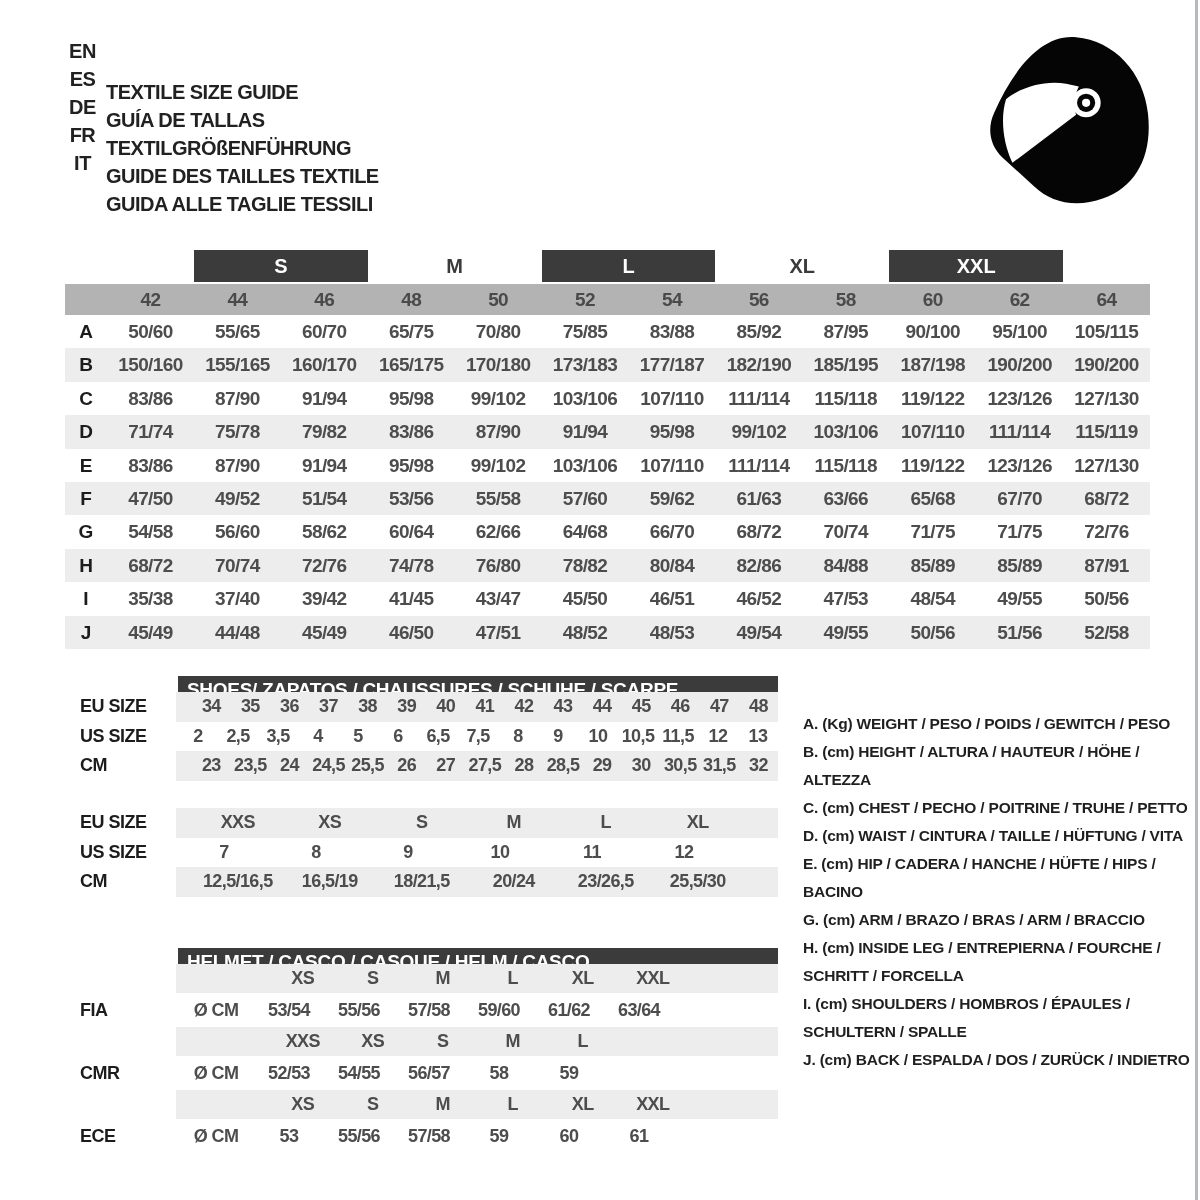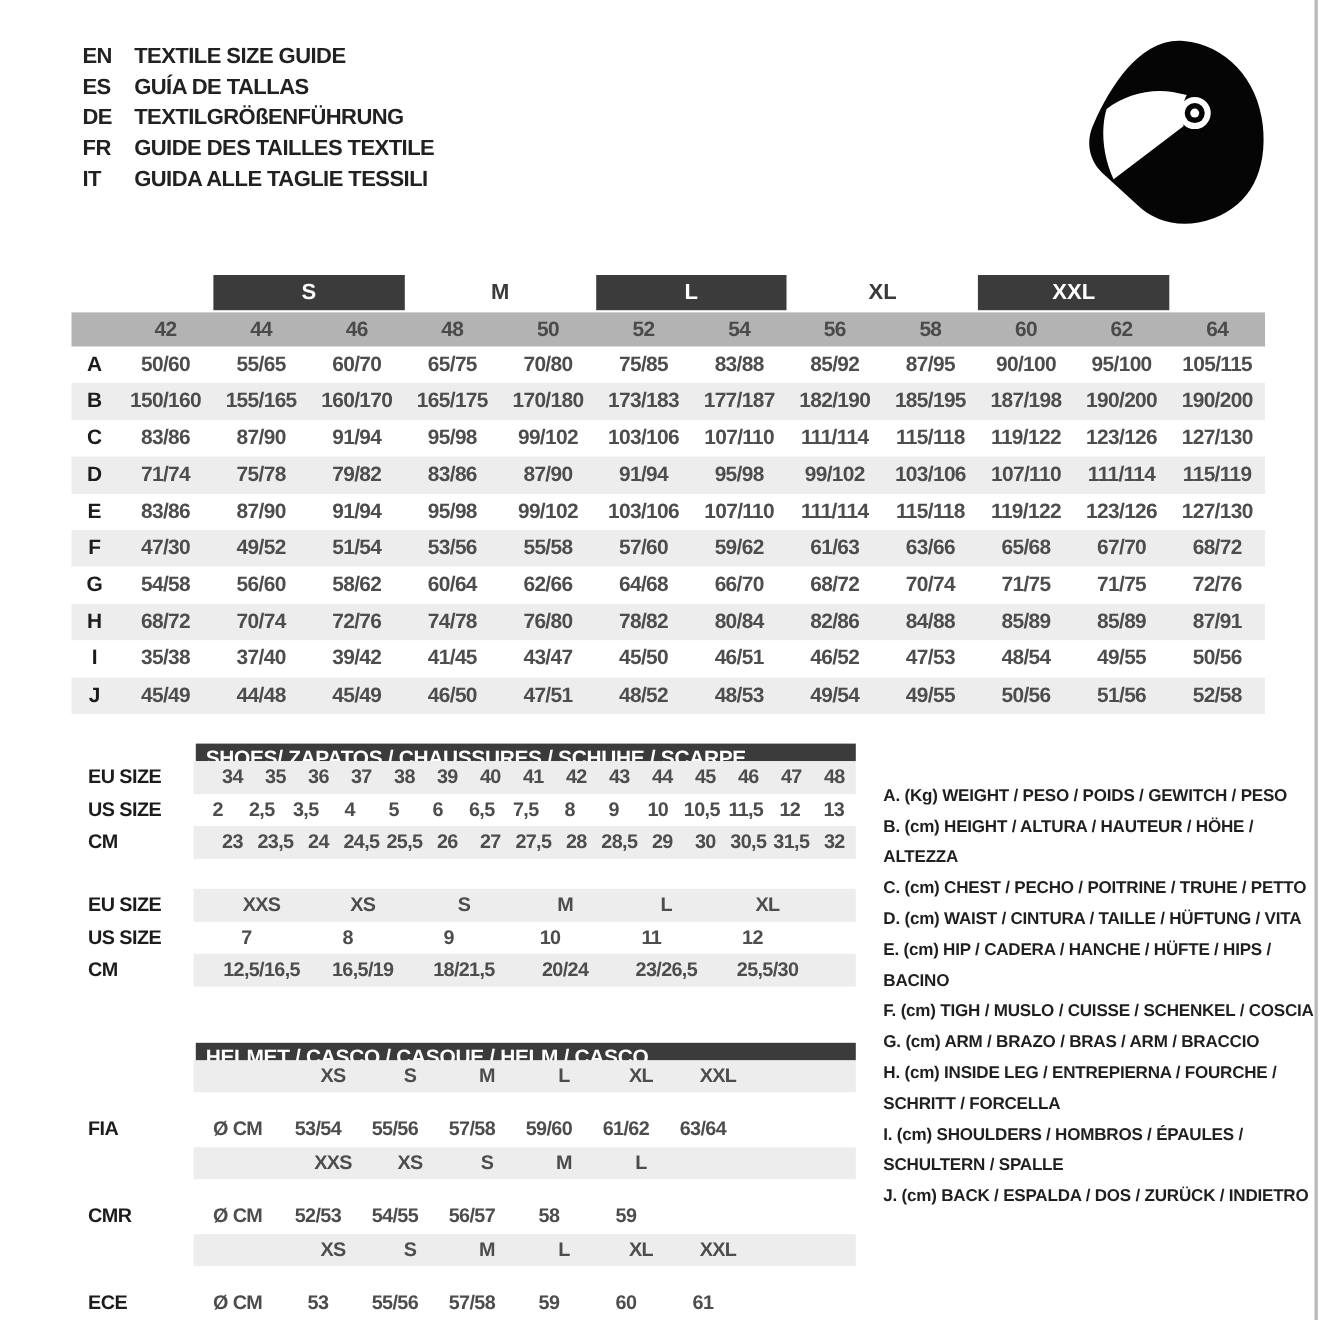--- a/index.html
+++ b/index.html
@@ -1,24 +1,24 @@
 <!DOCTYPE html>
 <html><head>
 <meta charset="utf-8">
 <style>
   html,body{margin:0;padding:0;background:#fff;}
   .page{position:relative;width:1200px;height:1200px;background:#ffffff;overflow:hidden;
         font-family:"Liberation Sans", sans-serif;}
   .edge-line{position:absolute;right:2px;top:0;width:3px;height:1200px;background:#b7b9ba;}
 
   
-  .lang-block{position:absolute;left:75px;top:40px;}
+  .lang-block{position:absolute;left:59px;top:40px;text-align:center;}
   .lang-row{display:flex;height:28px;}
   .lang-code{width:47px;font-weight:bold;font-size:20px;color:#212121;letter-spacing:-0.5px;}
-  .lang-title{font-weight:bold;font-size:20px;color:#212121;letter-spacing:-0.5px;white-space:nowrap;}
+  .lang-title{font-weight:bold;font-size:20px;color:#212121;letter-spacing:-0.5px;white-space:nowrap;margin-top:41px;}
 
   .helmet-svg{position:absolute;left:976px;top:28px;}
 
   
   #main-table{position:absolute;left:65px;top:250px;width:1085px;}
   .mt-groups,.mt-band,.mt-row{display:grid;grid-template-columns:42px repeat(12,1fr);}
   .mt-groups{height:32px;}
   .mt-group{text-align:center;line-height:32px;font-weight:bold;font-size:20px;color:#3a3a3a;}
   .mt-group.boxed{background:#3b3b3b;color:#ffffff;}
   .mt-band{height:31px;background:#b3b3b3;margin-top:2px;}
@@ -40,21 +40,21 @@
             padding-left:15px;box-sizing:border-box;letter-spacing:-0.5px;white-space:nowrap;}
   .st-band{width:600px;display:grid;}
   .st-band.altbg{background:#ededed;padding-left:16px;}
   .shoes-grid{grid-template-columns:repeat(15,1fr);}
   .gloves-grid{grid-template-columns:repeat(6,92px) 1fr;}
   .helm-grid{grid-template-columns:76px repeat(6,70px) 1fr;}
   .st-cell{text-align:center;font-weight:bold;font-size:18px;color:#4d4d4d;letter-spacing:-0.6px;white-space:nowrap;}
   .st-row .st-cell{line-height:29.5px;}
   .helm-hdr{height:29px;}
   .helm-hdr .st-cell{line-height:29px;}
-  .helm-val{height:34px;margin-top:16px;}
+  .helm-val{height:34px;}
   .helm-val .st-cell{line-height:34px;}
   .helm-val .st-label{line-height:34px;}
 
   
   .legend{position:absolute;left:803px;top:678px;width:392px;margin-top:32px;}
   .legend-item{font-weight:bold;font-size:15.5px;line-height:28px;color:#1f1f1f;letter-spacing:-0.2px;}
 </style>
 </head>
 <body>
 
@@ -186,21 +186,21 @@
         <div class="mt-cell">103/106</div>
         <div class="mt-cell">107/110</div>
         <div class="mt-cell">111/114</div>
         <div class="mt-cell">115/118</div>
         <div class="mt-cell">119/122</div>
         <div class="mt-cell">123/126</div>
         <div class="mt-cell">127/130</div>
       </div>
       <div class="mt-row alt">
         <div class="mt-letter">F</div>
-        <div class="mt-cell">47/30</div>
+        <div class="mt-cell">47/50</div>
         <div class="mt-cell">49/52</div>
         <div class="mt-cell">51/54</div>
         <div class="mt-cell">53/56</div>
         <div class="mt-cell">55/58</div>
         <div class="mt-cell">57/60</div>
         <div class="mt-cell">59/62</div>
         <div class="mt-cell">61/63</div>
         <div class="mt-cell">63/66</div>
         <div class="mt-cell">65/68</div>
         <div class="mt-cell">67/70</div>
@@ -449,21 +449,20 @@
         </div>
       </div>
   </div>
 
   <div class="legend" id="legend">
       <div class="legend-item">A. (Kg) WEIGHT / PESO / POIDS / GEWITCH / PESO</div>
       <div class="legend-item">B. (cm) HEIGHT / ALTURA / HAUTEUR / HÖHE / ALTEZZA</div>
       <div class="legend-item">C. (cm) CHEST / PECHO / POITRINE / TRUHE / PETTO</div>
       <div class="legend-item">D. (cm) WAIST / CINTURA / TAILLE / HÜFTUNG / VITA</div>
       <div class="legend-item">E. (cm) HIP / CADERA / HANCHE / HÜFTE / HIPS /  BACINO</div>
-      <div class="legend-item">F. (cm) TIGH / MUSLO / CUISSE / SCHENKEL / COSCIA</div>
       <div class="legend-item">G. (cm) ARM / BRAZO / BRAS / ARM / BRACCIO</div>
       <div class="legend-item">H. (cm) INSIDE LEG / ENTREPIERNA / FOURCHE / SCHRITT / FORCELLA</div>
       <div class="legend-item">I. (cm) SHOULDERS / HOMBROS / ÉPAULES / SCHULTERN / SPALLE</div>
       <div class="legend-item">J. (cm) BACK / ESPALDA / DOS / ZURÜCK / INDIETRO</div>
     </div>
 
   <div class="edge-line"></div>
 </div>
 
 </body></html>

